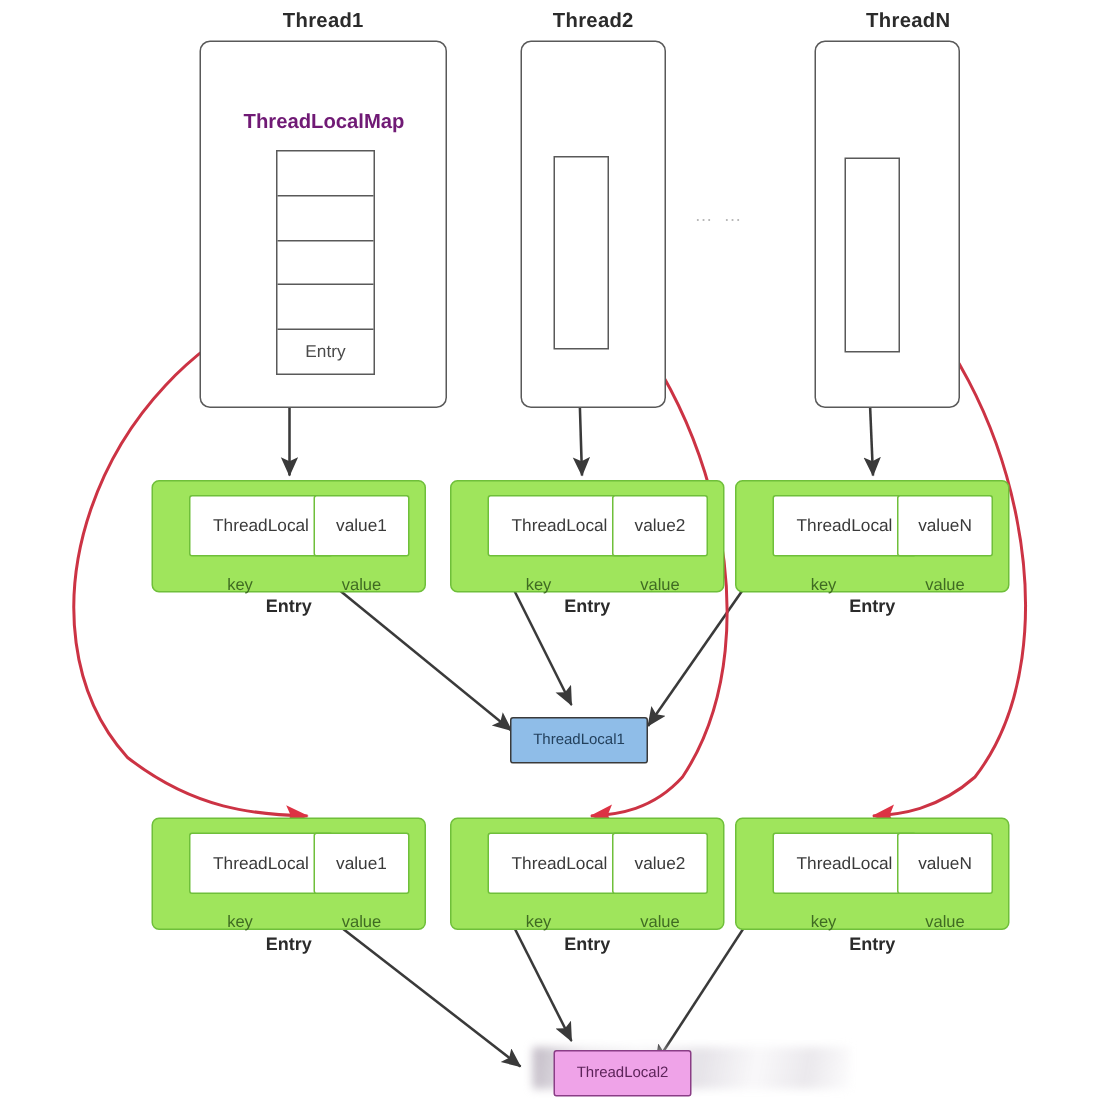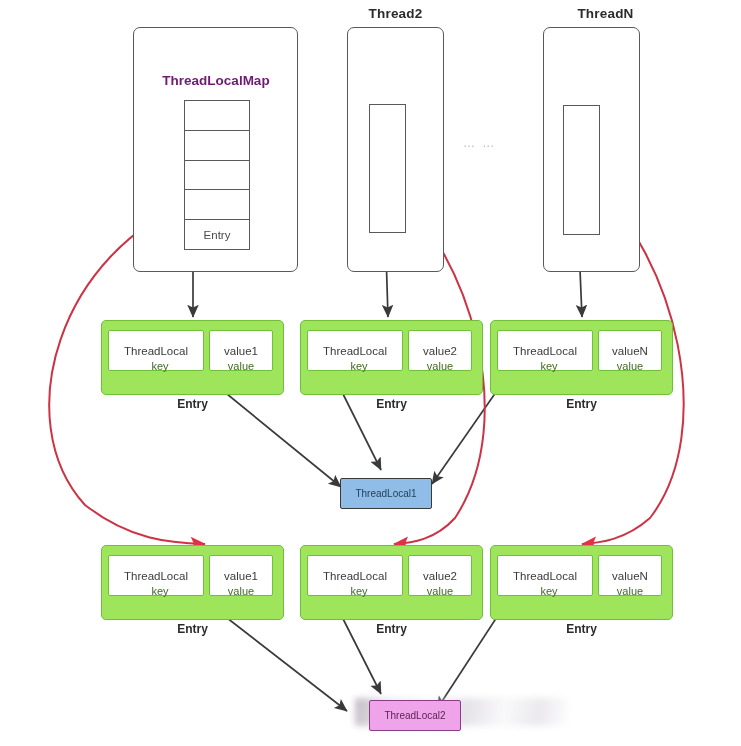--- a/index.html
+++ b/index.html
@@ -107,25 +107,25 @@
     border: 1.8px solid #6fbf3a;
     border-radius: 2px;
     box-sizing: border-box;
     display: flex;
     align-items: center;
     justify-content: center;
     font-size: 11.5px;
     color: #3a3a3a;
     white-space: nowrap;
   }
-  .entry .cell.key   { left: 6px;  width: 96px; }
+  .entry .cell.key   { left: 24px;  width: 96px; }
   .entry .cell.value { right: 10px; width: 64px; }
   .entry .sublabel {
     position: absolute;
-    top: 39px;
+    top: 63px;
     font-size: 11px;
     color: #3f6b22;
     text-align: center;
     white-space: nowrap;
   }
   .entry .sublabel.key-label   { left: 10px;  width: 96px; }
   .entry .sublabel.value-label { right: 10px; width: 64px; }
   .entry-caption {
     position: absolute;
     font-size: 12px;
@@ -205,20 +205,21 @@
       <path d="M510,597 L437,709"></path>
     </g>
 
     <g stroke="#cc3344" stroke-width="2" fill="none" marker-end="url(#ah-red)">
       <path d="M196,200 C60,250 8,420 85,505 C130,540 170,543 205,544"></path>
       <path d="M386,182 C470,250 520,420 455,518 C435,540 412,543 394,544"></path>
       <path d="M592,184 C675,255 718,430 650,518 C625,540 600,543 582,544"></path>
     </g>
   </svg>
 
+  <div class="thread-title" style="left:133px; top:6px; width:165px;">Thread1</div>
   <div class="thread-box" style="left:133px; top:27px; width:165px; height:245px;"></div>
 
   <div class="tlm-title" style="left:140px; top:73px; width:152px;">ThreadLocalMap</div>
   <div class="tlm-grid" style="left:184px; top:100px; width:66px; height:150px;">
     <div class="tlm-row">
       <span class="tlm-row-label"></span>
     </div>
     <div class="tlm-row">
       <span class="tlm-row-label"></span>
     </div>

